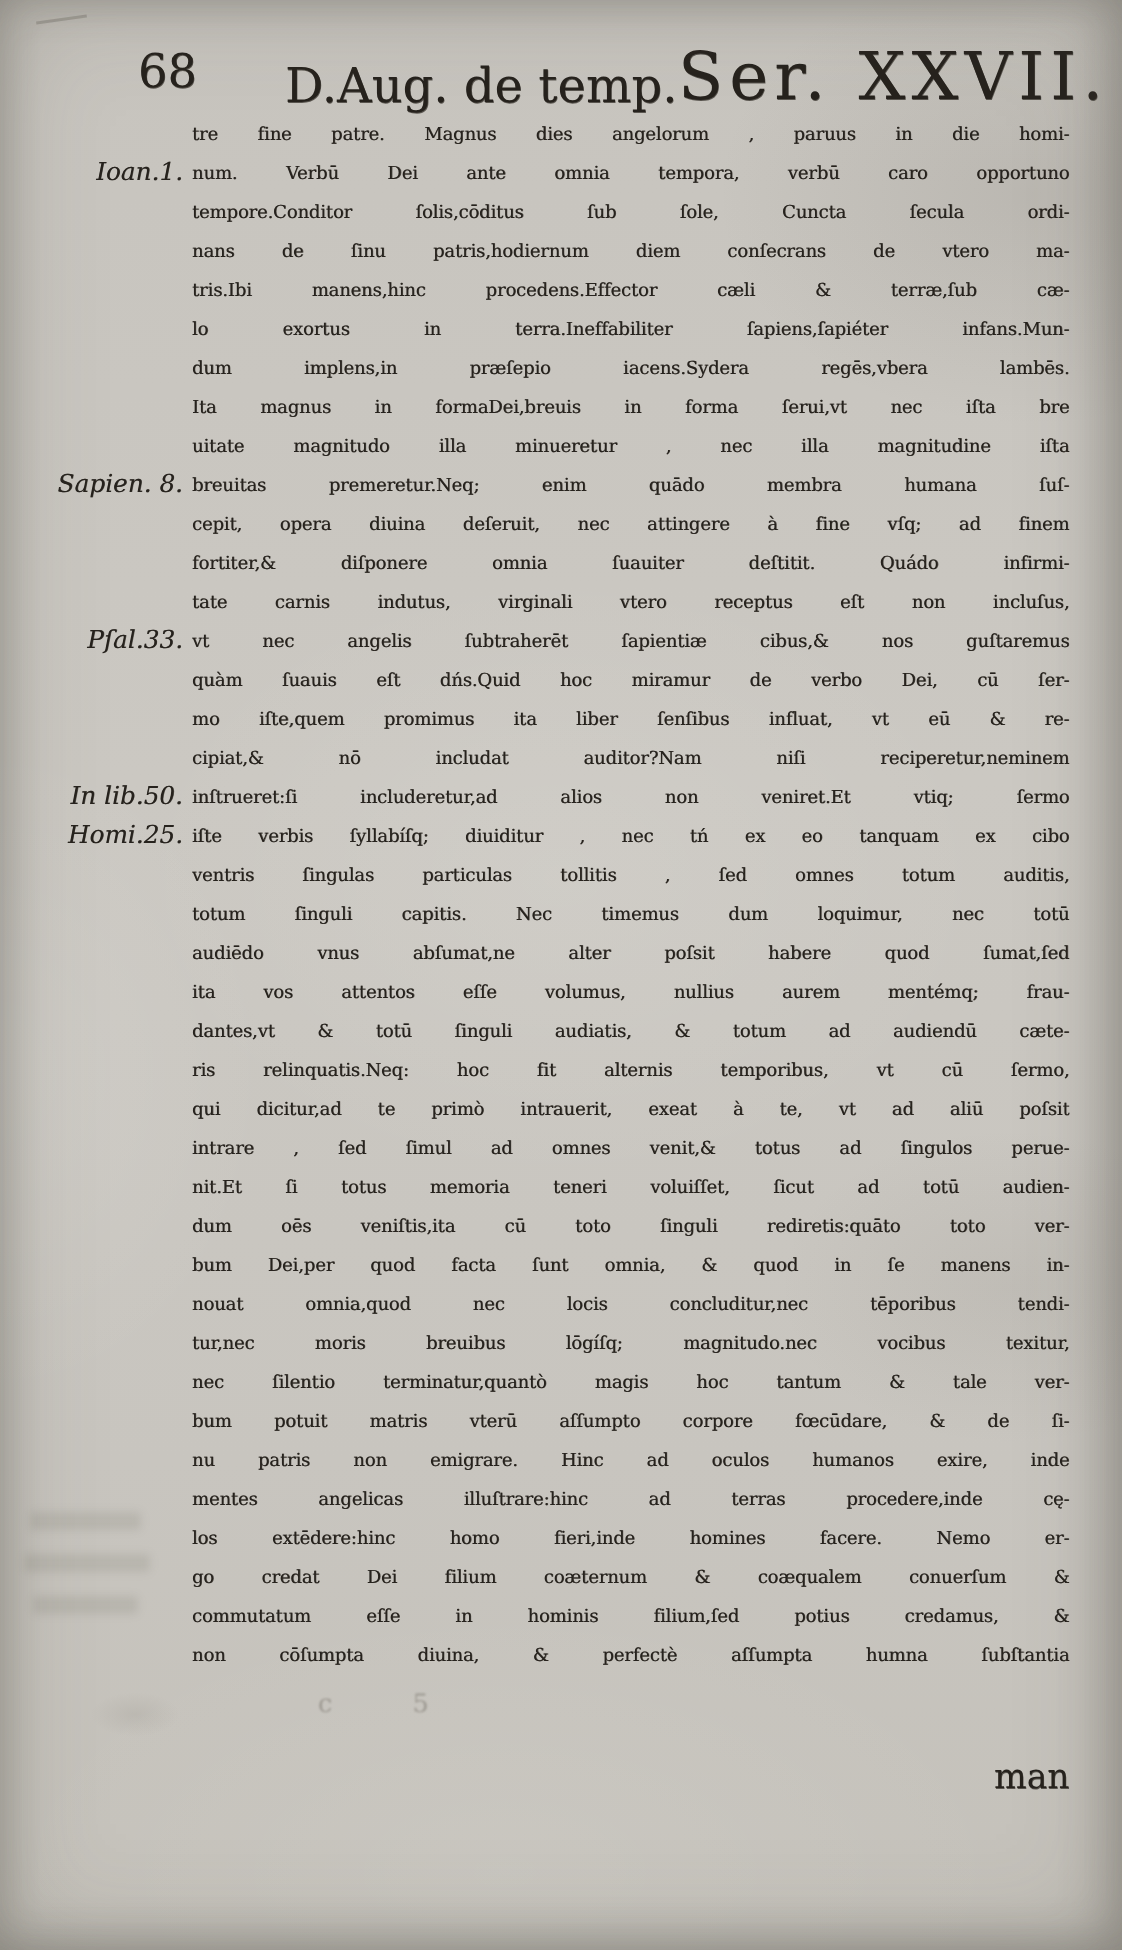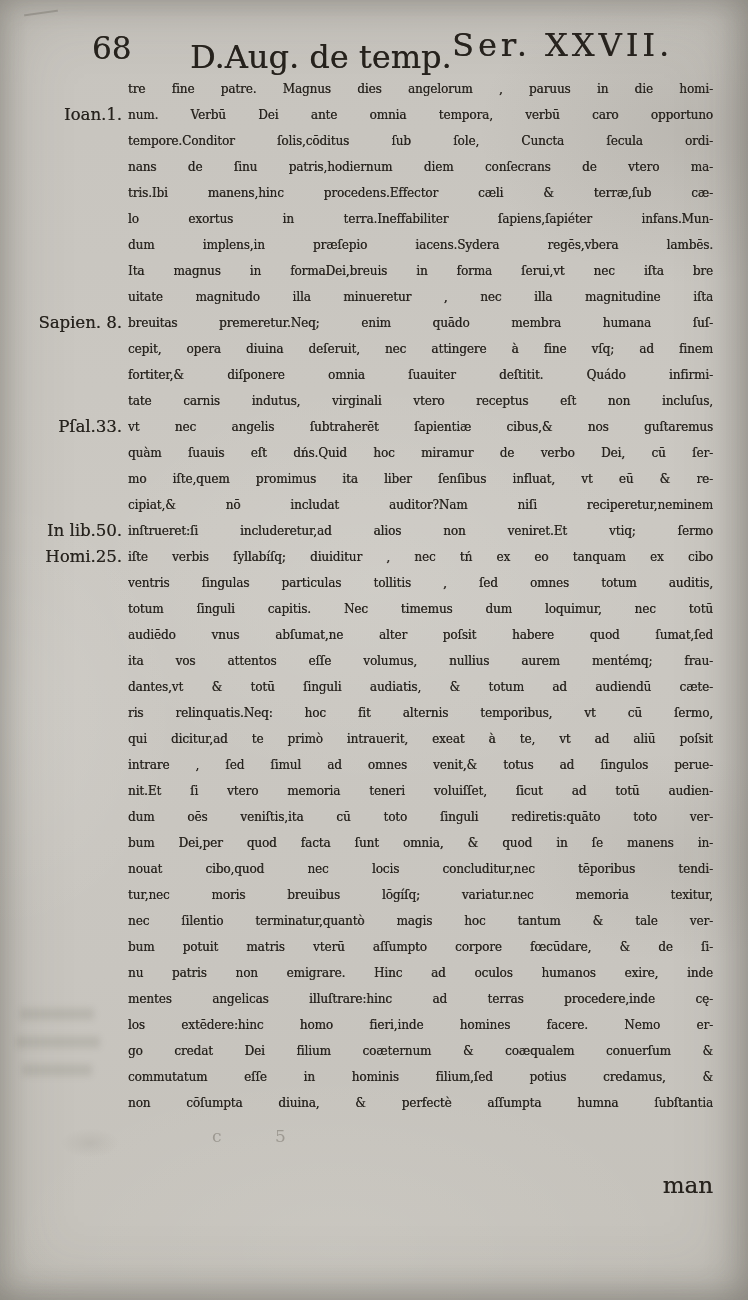--- a/index.html
+++ b/index.html
@@ -19,26 +19,26 @@
     position:absolute; inset:0; pointer-events:none;
     box-shadow: inset 0 0 70px rgba(90,85,75,0.28),
                 inset -14px 0 30px rgba(80,75,68,0.20),
                 inset 0 -10px 28px rgba(80,75,68,0.14),
                 inset 8px 0 22px rgba(80,75,68,0.10);
   }
   .ink { text-shadow: 0.35px 0.35px 0 rgba(30,26,20,0.65); }
 
   .pagenum  { position:absolute; left:92px;  top:30px; font-size:31px; }
   .title    { position:absolute; left:190px; top:38px; font-size:32px; }
-  .series   { position:absolute; left:452px; top:26px; font-size:32px; letter-spacing:4px; }
+  .series   { position:absolute; left:452px; top:26px; font-size:44px; letter-spacing:4px; }
 
   .margin-notes { position:absolute; left:14px; top:76px; width:108px; height:1040px; }
   .mnote {
     position:absolute; right:0; white-space:nowrap;
-    font-size:16.5px; line-height:26px;
+    font-style:italic; font-size:16.5px; line-height:26px;
     text-shadow: 0.3px 0.3px 0 rgba(30,26,20,0.6);
   }
 
   .text-block { position:absolute; left:128px; top:76px; width:585px; }
   .line {
     height:26px; line-height:26px; font-size:12px; letter-spacing:-0.1px;
     text-align:justify; text-align-last:justify; overflow:hidden;
     text-shadow: 0.35px 0.35px 0 rgba(30,26,20,0.65);
   }
 
@@ -101,25 +101,25 @@
       <div class="line">inſtrueret:ſi includeretur,ad alios non veniret.Et vtiq; ſermo</div>
       <div class="line">iſte verbis ſyllabíſq; diuiditur , nec tń ex eo tanquam ex cibo</div>
       <div class="line">ventris ſingulas particulas tollitis , ſed omnes totum auditis,</div>
       <div class="line">totum ſinguli capitis. Nec timemus dum loquimur, nec totū</div>
       <div class="line">audiēdo vnus abſumat,ne alter poſsit habere quod ſumat,ſed</div>
       <div class="line">ita vos attentos eſſe volumus, nullius aurem mentémq; frau-</div>
       <div class="line">dantes,vt &amp; totū ſinguli audiatis, &amp; totum ad audiendū cæte-</div>
       <div class="line">ris relinquatis.Neq: hoc fit alternis temporibus, vt cū ſermo,</div>
       <div class="line">qui dicitur,ad te primò intrauerit, exeat à te, vt ad aliū poſsit</div>
       <div class="line">intrare , ſed ſimul ad omnes venit,&amp; totus ad ſingulos perue-</div>
-      <div class="line">nit.Et ſi vtero memoria teneri voluiſſet, ſicut ad totū audien-</div>
+      <div class="line">nit.Et ſi totus memoria teneri voluiſſet, ſicut ad totū audien-</div>
       <div class="line">dum oēs veniſtis,ita cū toto ſinguli rediretis:quāto toto ver-</div>
       <div class="line">bum Dei,per quod facta ſunt omnia, &amp; quod in ſe manens in-</div>
-      <div class="line">nouat cibo,quod nec locis concluditur,nec tēporibus tendi-</div>
-      <div class="line">tur,nec moris breuibus lōgíſq; variatur.nec memoria texitur,</div>
+      <div class="line">nouat omnia,quod nec locis concluditur,nec tēporibus tendi-</div>
+      <div class="line">tur,nec moris breuibus lōgíſq; magnitudo.nec vocibus texitur,</div>
       <div class="line">nec ſilentio terminatur,quantò magis hoc tantum &amp; tale ver-</div>
       <div class="line">bum potuit matris vterū aſſumpto corpore fœcūdare, &amp; de ſi-</div>
       <div class="line">nu patris non emigrare. Hinc ad oculos humanos exire, inde</div>
       <div class="line">mentes angelicas illuſtrare:hinc ad terras procedere,inde cę-</div>
       <div class="line">los extēdere:hinc homo fieri,inde homines facere. Nemo er-</div>
       <div class="line">go credat Dei filium coæternum &amp; coæqualem conuerſum &amp;</div>
       <div class="line">commutatum eſſe in hominis filium,ſed potius credamus, &amp;</div>
       <div class="line">non cōſumpta diuina, &amp; perfectè aſſumpta humna ſubſtantia</div>
     </div>
 

